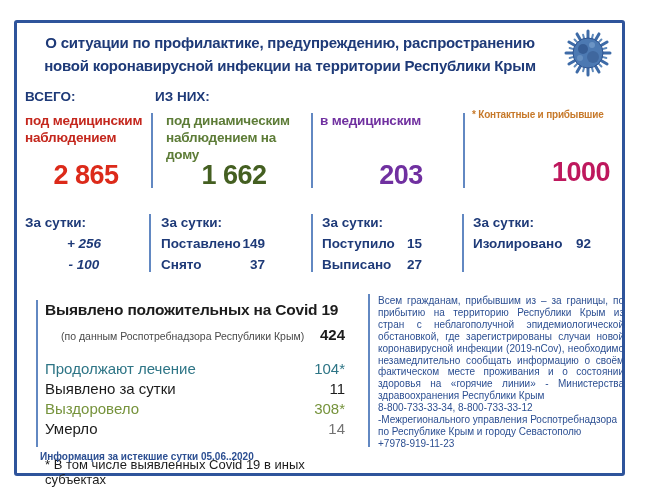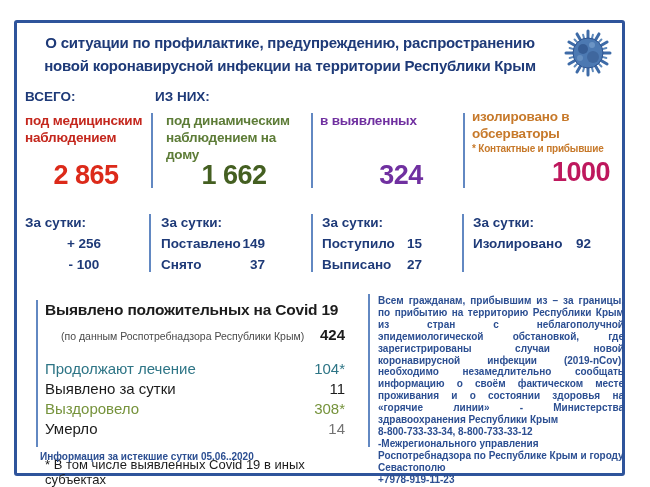--- a/index.html
+++ b/index.html
@@ -25,35 +25,35 @@
   .lbl-total { left:25px; }
   .lbl-ofthem { left:155px; }
   .vdiv { position:absolute; width:2px; background:var(--blue_divider); }
   .stat-col { position:absolute; top:112px; }
   .stat-label { font-size:13.5px; font-weight:bold; line-height:17px; height:48px; letter-spacing:-0.2px; }
   .stat-note { font-size:10px; font-weight:bold; line-height:13px; }
   .stat-value { font-size:27px; font-weight:bold; letter-spacing:-0.5px; }
   .daily-col { position:absolute; top:212px; color:var(--blue_dark); font-weight:bold; font-size:13.5px; }
   .daily-header { line-height:21px; }
   .drow { display:flex; justify-content:space-between; line-height:21px; }
-  .drow-center { display:block; text-align:center; line-height:21px; }
+  .drow-center { display:block; text-align:center; line-height:21px;font-style:italic; }
   .summary { position:absolute; left:45px; top:301px; width:300px; }
   .sum-heading { font-size:15.5px; font-weight:bold; color:var(--black); letter-spacing:-0.2px; }
   .sum-source { display:flex; justify-content:space-between; align-items:baseline; margin-top:7px;margin-left:16px; }
   .sum-source .src { font-size:10.5px; color:var(--gray); }
   .sum-source .srcval { font-size:15px; font-weight:bold; color:var(--black); }
   .sum-rows { margin-top:16px; }
   .srow { display:flex; justify-content:space-between; font-size:15px; line-height:20px; }
   .sum-footnote { margin-top:18px; font-size:13px; color:var(--black); }
   .info-date { position:absolute; left:40px; top:451px; font-size:10px; font-weight:bold; color:var(--blue_note); }
   .sumline { position:absolute; left:36px; top:300px; height:147px; width:2px; background:var(--blue_divider); }
   .hotline-line { position:absolute; left:368px; top:294px; height:153px; width:2px; background:var(--blue_divider); }
   .hotline {
     position:absolute; left:378px; top:295px; width:246px;
-    font-size:10px; font-weight:bold; color:var(--blue_note); line-height:11.9px;
+    font-size:10px; font-weight:normal; color:var(--blue_note); line-height:11.9px;
   }
   .hotline .para { text-align:justify; }
   .hotline .hl { text-align:left; }
 </style>
 </head>
 <body>
 
 <div class="page">
   <div class="frame"></div>
 
@@ -110,28 +110,27 @@
   </div>
   <div class="vdiv" style="left:151px;top:113px;height:75px;"></div>
 
   <div class="stat-col" style="left:160px;width:148px;">
     <div class="stat-label" style="color: rgb(93, 124, 55); margin-left: 6px;">под динамическим наблюдением на дому</div>
     <div class="stat-value" style="text-align: center; color: rgb(68, 95, 33);">1 662</div>
   </div>
   <div class="vdiv" style="left:311px;top:113px;height:75px;"></div>
 
   <div class="stat-col" style="left:320px;width:140px;">
-    <div class="stat-label" style="color: rgb(112, 48, 160);">в выявленных</div>
-    <div class="stat-value" style="text-align: center; padding-left: 22px; color: rgb(112, 48, 160);">324</div>
+    <div class="stat-label" style="color: rgb(112, 48, 160);">в медицинским</div>
+    <div class="stat-value" style="text-align: center; padding-left: 22px; color: rgb(112, 48, 160);">203</div>
   </div>
   <div class="vdiv" style="left:463px;top:113px;height:75px;"></div>
 
   <div class="stat-col" style="left:472px;top:108px;width:150px;">
     <div class="stat-label" style="height:49px;">
-      <span style="display: block; color: rgb(199, 121, 42);">изолировано в обсерваторы</span>
       <span class="stat-note" style="display: block; color: rgb(199, 121, 42);">* Контактные и прибывшие</span>
     </div>
     <div class="stat-value" style="text-align: right; padding-right: 12px; color: #be185d;">1000</div>
   </div>
 
   <div class="daily-col" style="left:25px;width:118px;">
     <div class="daily-header">За сутки:</div>
     <div class="drow-center">+ 256</div>
     <div class="drow-center">- 100</div>
   </div>

